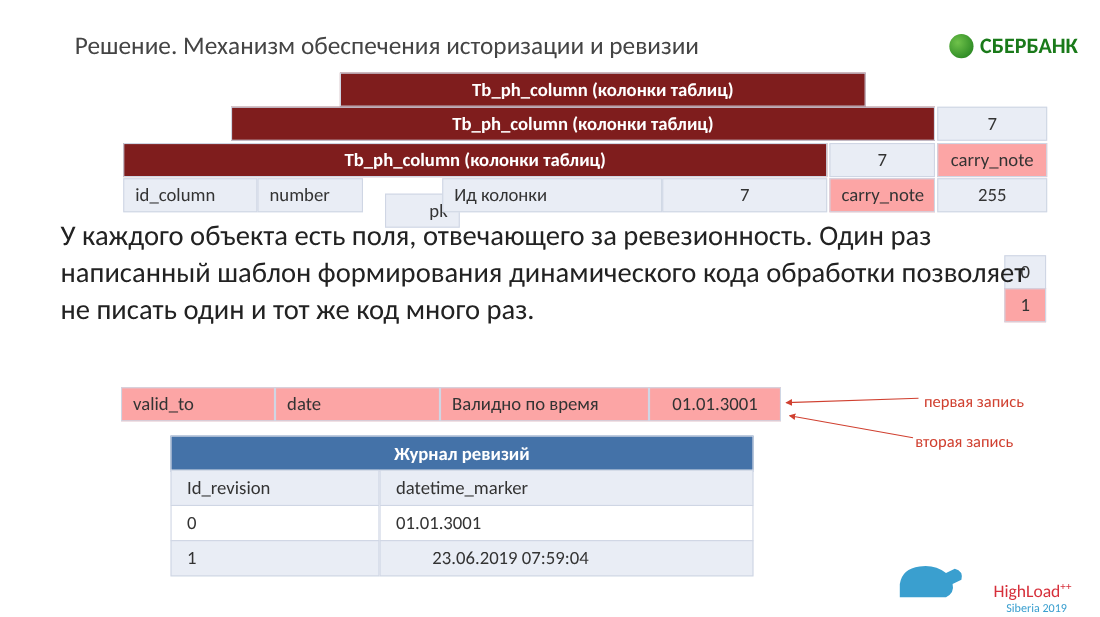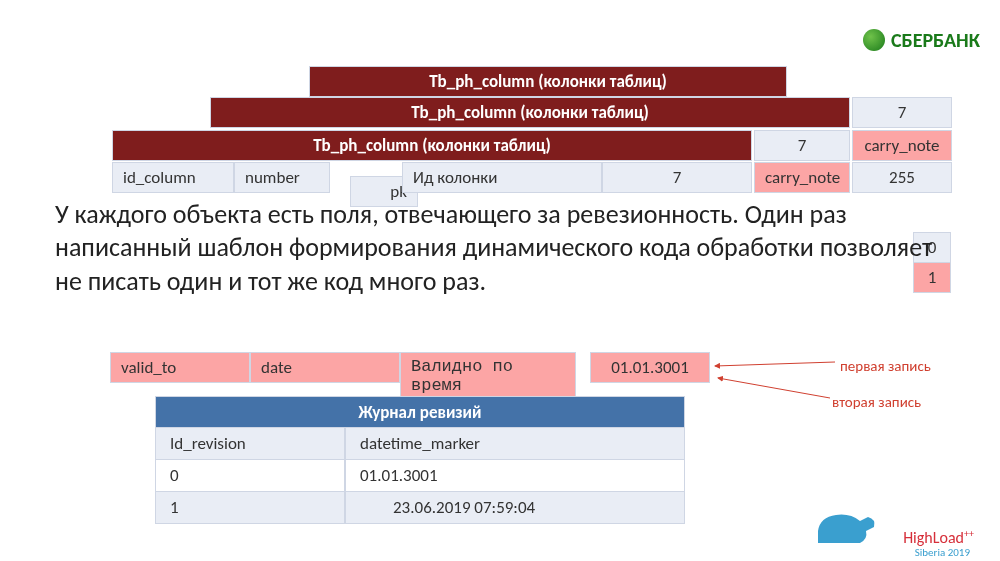--- a/index.html
+++ b/index.html
@@ -95,20 +95,21 @@
   
   .brand-bear { position: absolute; right: 118px; bottom: 10px; }
   .brand-text { position: absolute; right: 26px; bottom: 14px; font-size: 16px; color: #d62f3a; font-weight: 500; }
   .brand-sub  { position: absolute; right: 30px; bottom: 2px; font-size: 11px; color: #3a9fcf; margin-top: 48px; }
   .plus { color: #d62f3a; font-size: 10px; vertical-align: super; }
 </style>
 </head>
 <body>
 
 <div class="title-row">
+  <span>Решение. Механизм обеспечения историзации и ревизии</span>
   <span class="bank">
     <span class="bank-logo"></span>
     <span>СБЕРБАНК</span>
   </span>
 </div>
 
 <div class="thdr" style="left:309px; top:66px; width:478px;">Tb_ph_column (колонки таблиц)</div>
 <div class="thdr" style="left:210px; top:97px; width:640px;">Tb_ph_column (колонки таблиц)</div>
 <div class="thdr" style="left:112px; top:130px; width:640px;">Tb_ph_column (колонки таблиц)</div>
 
@@ -123,21 +124,21 @@
 <div class="cell left" style="left:112px; top:162px; width:122px;">id_column</div>
 <div class="cell left" style="left:234px; top:162px; width:96px;">number</div>
 <div class="cell" style="left:350px; top:176px; width:68px;text-align:right;">pk</div>
 <div class="cell left" style="left:402px; top:162px; width:200px;">Ид колонки</div>
 <div class="cell" style="left:602px; top:162px; width:150px;">7</div>
 
 <div class="body-text">У каждого объекта есть поля, отвечающего за ревезионность. Один раз написанный шаблон формирования динамического кода обработки позволяет не писать один и тот же код много раз.</div>
 
 <div class="cell left white" style="left:110px; top:352px; width:140px;">valid_to</div>
 <div class="cell left white" style="left:250px; top:352px; width:150px;">date</div>
-<div class="cell left white" style="left:400px; top:352px; width:176px;font-family:Liberation Mono, monospace;">Валидно по время</div>
+<div class="cell left white" style="left:400px; top:352px; width:190px;">Валидно по время</div>
 <div class="cell white" style="left:590px; top:352px; width:120px;">01.01.3001</div>
 
 <div class="annot" style="left:840px; top:357px;">первая запись</div>
 <div class="annot" style="left:832px; top:393px;">вторая запись</div>
 <svg class="arrow-svg" style="left:710px; top:350px;" width="130" height="60">
   <defs>
       <marker id="ah" markerWidth="6" markerHeight="6" refX="5" refY="3" orient="auto">
         <path d="M0,0 L6,3 L0,6 Z" fill="#d04030"></path>
       </marker>
     </defs>

